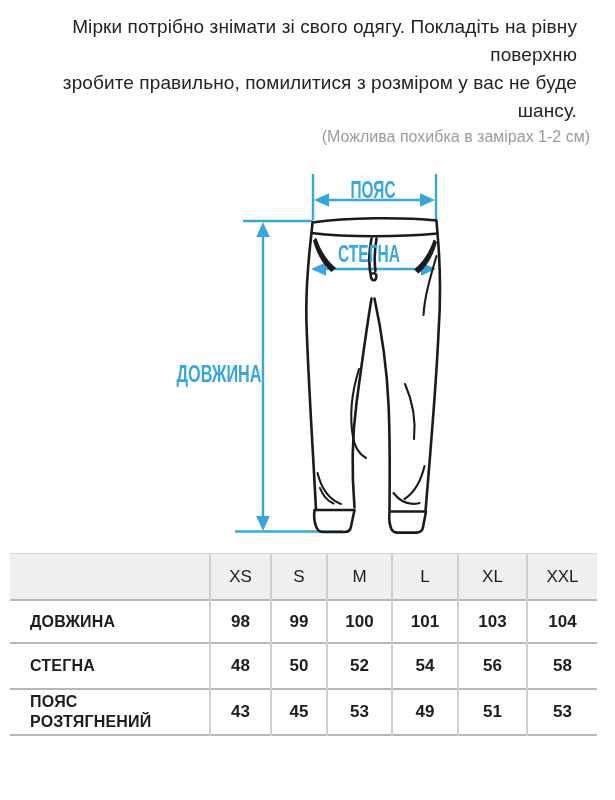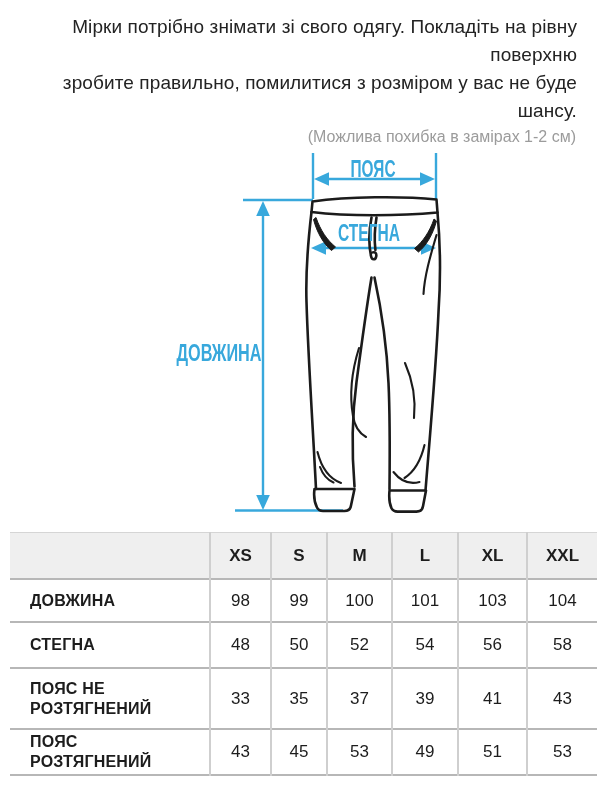--- a/index.html
+++ b/index.html
@@ -8,41 +8,41 @@
     font-family:"Liberation Sans","DejaVu Sans",sans-serif;
     -webkit-font-smoothing:antialiased;
   }
   .intro{
     padding:13px 38px 0 0;
     text-align:right;
     font-size:19px;line-height:28px;color:#232323;letter-spacing:.1px;
   }
   .intro-line{display:block}
   .note{
-    margin-top:1px;padding:0 39px 0 0;
+    margin-top:1px;padding:0 25px 0 0;
     text-align:right;font-size:16px;line-height:21px;color:#9b9b9b;
   }
-  .diagram{margin-top:1px;height:384px;position:relative}
+  .diagram{margin-top:22px;height:384px;position:relative}
   .diagram svg{display:block;margin-left:160px}
   .size-table{
     margin-left:10px;width:587px;
     border-collapse:collapse;table-layout:fixed;
     border-top:1px solid #d5d5d5;
     color:#1d1d1d;
   }
   .size-table tr{border-bottom:2px solid #b7b7b7}
   .size-table thead th{
-    background:#efefef;height:43px;font-size:17px;font-weight:bold;text-align:center;
+    background:#efefef;height:43px;font-size:17px;font-weight:normal;text-align:center;
   }
   .size-table .vline{border-left:2px solid #cfcfcf}
   .size-table tbody th{
     text-align:left;font-weight:bold;font-size:16px;line-height:20px;
     padding-left:20px;padding-right:52px;letter-spacing:.2px;
   }
-  .size-table td{text-align:center;font-size:17px;font-weight:normal}
+  .size-table td{text-align:center;font-size:17px;font-weight:bold}
   .r-single1{height:43px}
   .r-single2{height:46px}
   .r-double1{height:61px}
   .r-double2{height:46px}
   .dim-label{font-family:"Liberation Sans","DejaVu Sans",sans-serif;font-weight:bold}
 </style>
 </head>
 <body>
 
 <div class="intro">
@@ -140,29 +140,20 @@
     </tr>
     <tr class="r-single2">
       <th>СТЕГНА</th>
       <td class="vline">48</td>
       <td class="vline">50</td>
       <td class="vline">52</td>
       <td class="vline">54</td>
       <td class="vline">56</td>
       <td class="vline">58</td>
     </tr>
-    <tr class="r-double1">
-      <th>ПОЯС НЕ РОЗТЯГНЕНИЙ</th>
-      <td class="vline">33</td>
-      <td class="vline">35</td>
-      <td class="vline">37</td>
-      <td class="vline">39</td>
-      <td class="vline">41</td>
-      <td class="vline">43</td>
-    </tr>
     <tr class="r-double2">
       <th>ПОЯС РОЗТЯГНЕНИЙ</th>
       <td class="vline">43</td>
       <td class="vline">45</td>
       <td class="vline">53</td>
       <td class="vline">49</td>
       <td class="vline">51</td>
       <td class="vline">53</td>
     </tr>
   </tbody>

